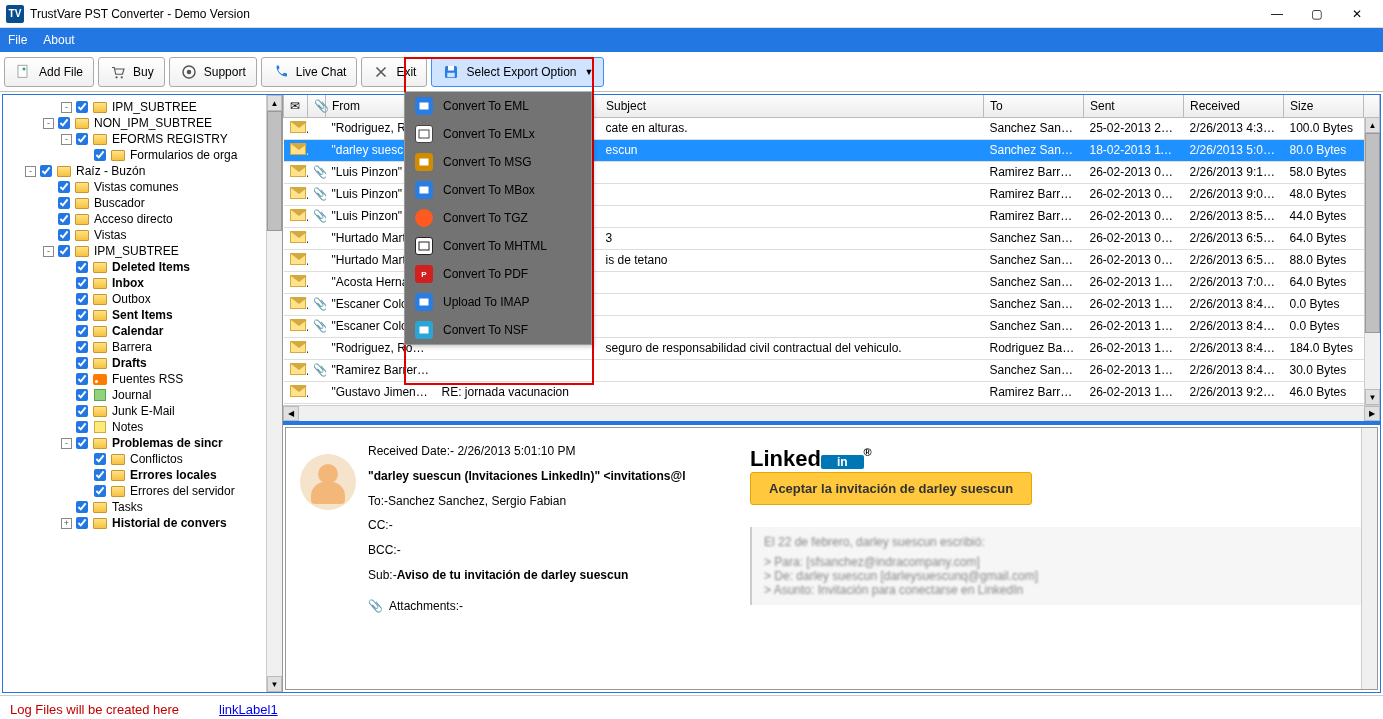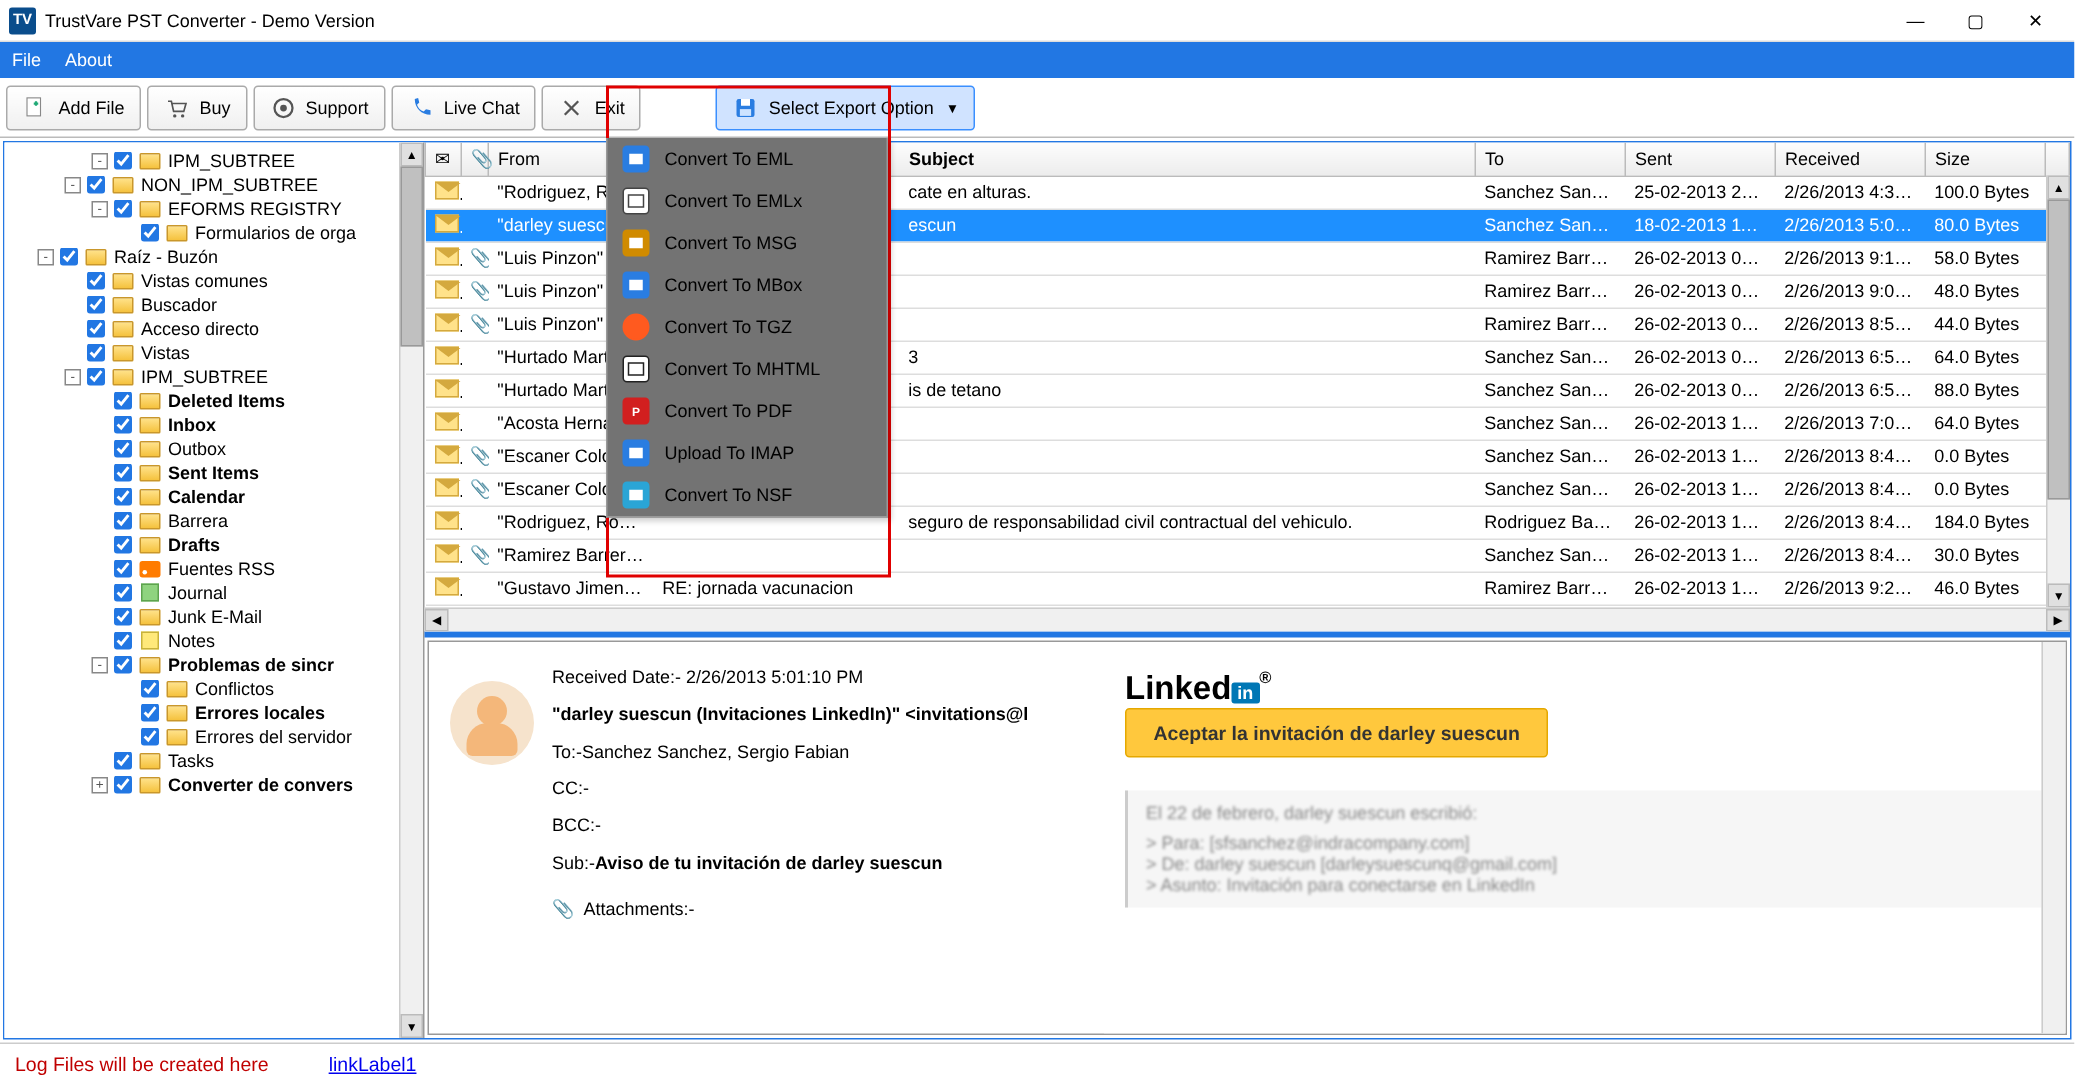--- a/index.html
+++ b/index.html
@@ -14,21 +14,21 @@
 .titlebar .winbtn.close { color: #000; }
 
 
 .menubar { height: 24px; background: #2277e3; display: flex; align-items: center; padding: 0 8px; gap: 16px; }
 .menubar .menu-item { color: #fff; cursor: pointer; }
 
 
 .toolbar { height: 40px; background: #fff; border-bottom: 1px solid #bbb; display: flex; align-items: center; padding: 0 4px; gap: 0; }
 .toolbar .tool-btn { display: flex; align-items: center; gap: 6px; padding: 4px 10px; border: 1px solid #aaa; border-radius: 3px; margin-right: 4px; cursor: pointer; background: linear-gradient(#fff, #f0f0f0); height: 30px; }
 .toolbar .tool-btn .ico { width: 18px; height: 18px; display: inline-flex; align-items: center; justify-content: center; }
-.toolbar .tool-btn.highlight { background: #d0e3ff; border-color: #3a8fff; margin-left: 46px; }
+.toolbar .tool-btn.highlight { background: #d0e3ff; border-color: #3a8fff; }
 .toolbar .dropdown-arrow { font-size: 9px; margin-left: 2px; }
 
 
 .content { display: flex; height: calc(719px - 28px - 24px - 40px - 28px); border: 1px solid #2277e3; margin: 2px; }
 
 
 .tree-pane { width: 280px; border-right: 1px solid #999; overflow: hidden; position: relative; background: #fff; }
 .tree-pane .vscroll { position: absolute; right: 0; top: 0; bottom: 0; width: 16px; background: #f0f0f0; border-left: 1px solid #ccc; display: flex; flex-direction: column; }
 .tree-pane .vscroll .arr { height: 16px; background: #e0e0e0; border: 1px solid #bbb; display:flex;align-items:center;justify-content:center;font-size:8px;}
 .tree-pane .vscroll .thumb { flex: 0 0 120px; background: #c0c0c0; border: 1px solid #999; margin: 0; }
@@ -86,21 +86,21 @@
 .preview { flex: 1; border: 1px solid #999; margin: 2px; display: flex; overflow: hidden; position: relative; }
 .preview-left { width: 450px; padding: 12px 14px 12px 2px; display: flex; }
 .avatar { width: 56px; height: 56px; border-radius: 50%; background: #f6e3cc; margin: 14px 12px 0 12px; position: relative; flex-shrink: 0; }
 .avatar::before { content: ""; position: absolute; top: 10px; left: 18px; width: 20px; height: 20px; background: #f4b77a; border-radius: 50%; }
 .avatar::after { content: ""; position: absolute; top: 28px; left: 11px; width: 34px; height: 22px; background: #f4b77a; border-radius: 14px 14px 4px 4px; }
 .meta { font-family: Georgia, serif; font-size: 13px; line-height: 1.9; }
 .meta .row { margin-bottom: 2px; }
 .meta .att-row { display:flex; align-items:center; gap:6px; margin-top:8px;}
 .preview-right { flex: 1; border-left: 0; padding: 18px 14px 10px 14px; background: #fff; }
 .linkedin-logo { font-family: Arial, sans-serif; font-size: 22px; font-weight: bold; color: #000; }
-.linkedin-logo .in { background: #0077b5; color: #fff; padding: 0 4px; border-radius: 2px; }
+.linkedin-logo .in { background: #0077b5; color: #fff; padding: 0 16px; border-radius: 2px; }
 .linkedin-logo .reg { font-size: 11px; vertical-align: top; }
 .li-text { font-size: 13px; color: #333; margin: 14px 0 18px 0; line-height: 1.4; }
 .li-btn { display: inline-block; background: #ffc83d; border: 1px solid #e5a800; color: #333; font-weight: bold; font-size: 13px; padding: 8px 18px; border-radius: 3px; cursor: pointer; }
 .li-quote { margin-top: 22px; border-left: 2px solid #ccc; background: #f6f6f6; padding: 8px 12px; font-size: 13px; color: #999; }
 .li-quote .blur { filter: blur(1.2px); color: #888; }
 .preview .pv-vscroll { position:absolute; right:0; top:0; bottom:0; width:16px; background:#f0f0f0; border-left:1px solid #ccc;}
 
 
 .statusbar { height: 28px; background: #fff; border-top: 1px solid #ccc; display: flex; align-items: center; padding: 0 10px; gap: 40px; }
 .statusbar .log { color: #c00000; font-size: 13px; }
@@ -493,21 +493,21 @@
           </span>
           <span class="lbl">Tasks</span>
         </div>
         <div class="node">
           <span class="sp" style="width: 54px;"></span>
           <span class="tw">+</span>
           <input type="checkbox" class="cb" checked="" style="">
           <span class="fico">
             <span class="folder-ico"></span>
           </span>
-          <span class="lbl bold">Converter de convers</span>
+          <span class="lbl bold">Historial de convers</span>
         </div>
       </div>
     <div class="vscroll">
       <div class="arr">▲</div>
       <div class="thumb"></div>
       <div class="track"></div>
       <div class="arr">▼</div>
     </div>
   </div>
 
@@ -523,21 +523,21 @@
             <col class="c-sent">
             <col class="c-recv">
             <col class="c-size">
             <col class="c-scroll">
         </colgroup>
         <thead>
           <tr>
             <th><span>✉</span></th>
             <th><span>📎</span></th>
             <th>From</th>
-            <th style="padding-left:170px;font-weight:bold;">Subject</th>
+            <th style="padding-left:170px;">Subject</th>
             <th>To</th>
             <th>Sent</th>
             <th>Received</th>
             <th>Size</th>
             <th></th>
           </tr>
         </thead>
         <tbody id="msg-tbody">
             <tr>
               <td><span class="env"></span></td>

